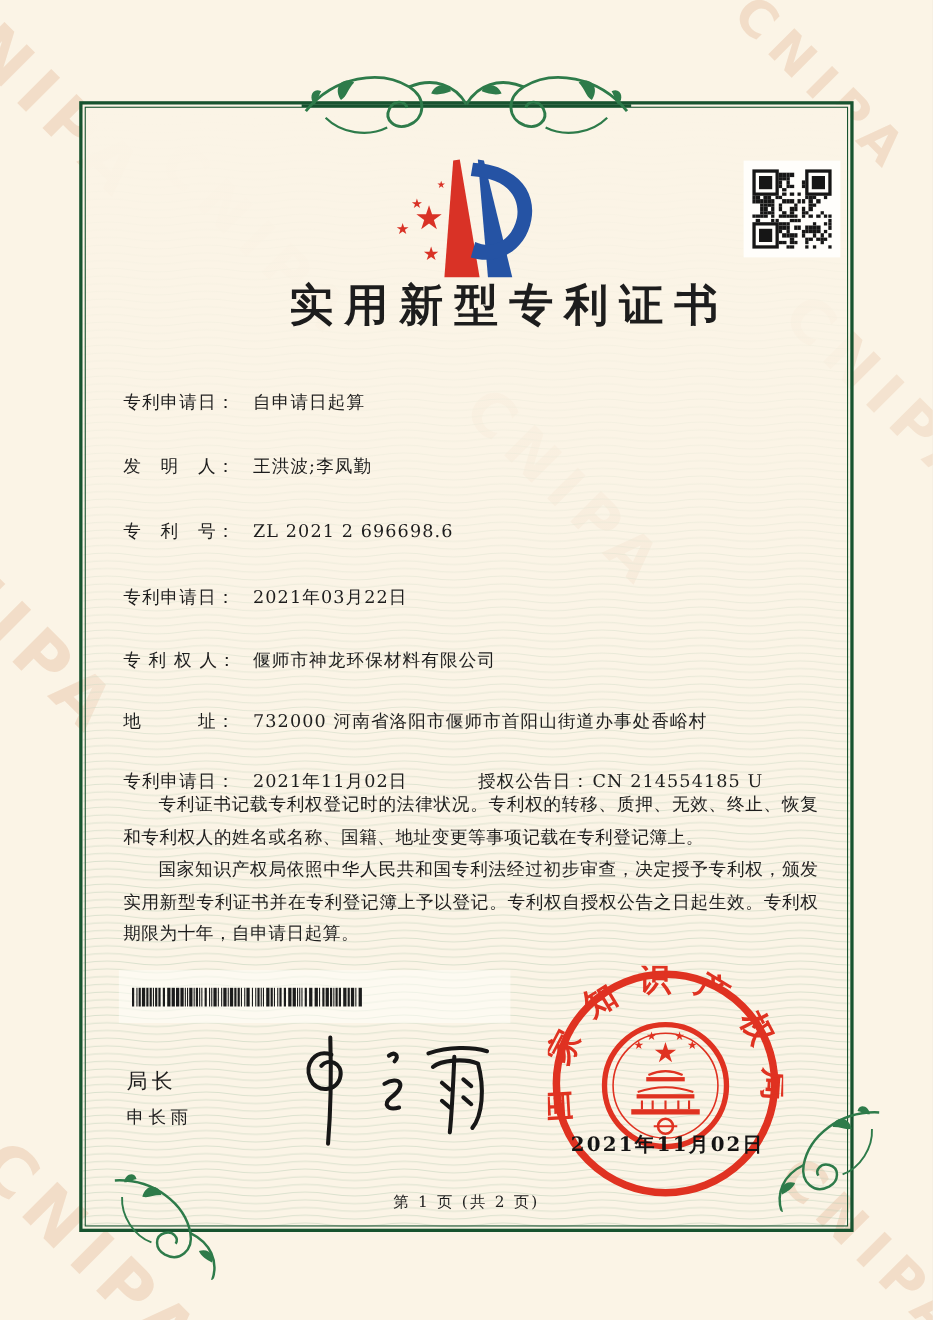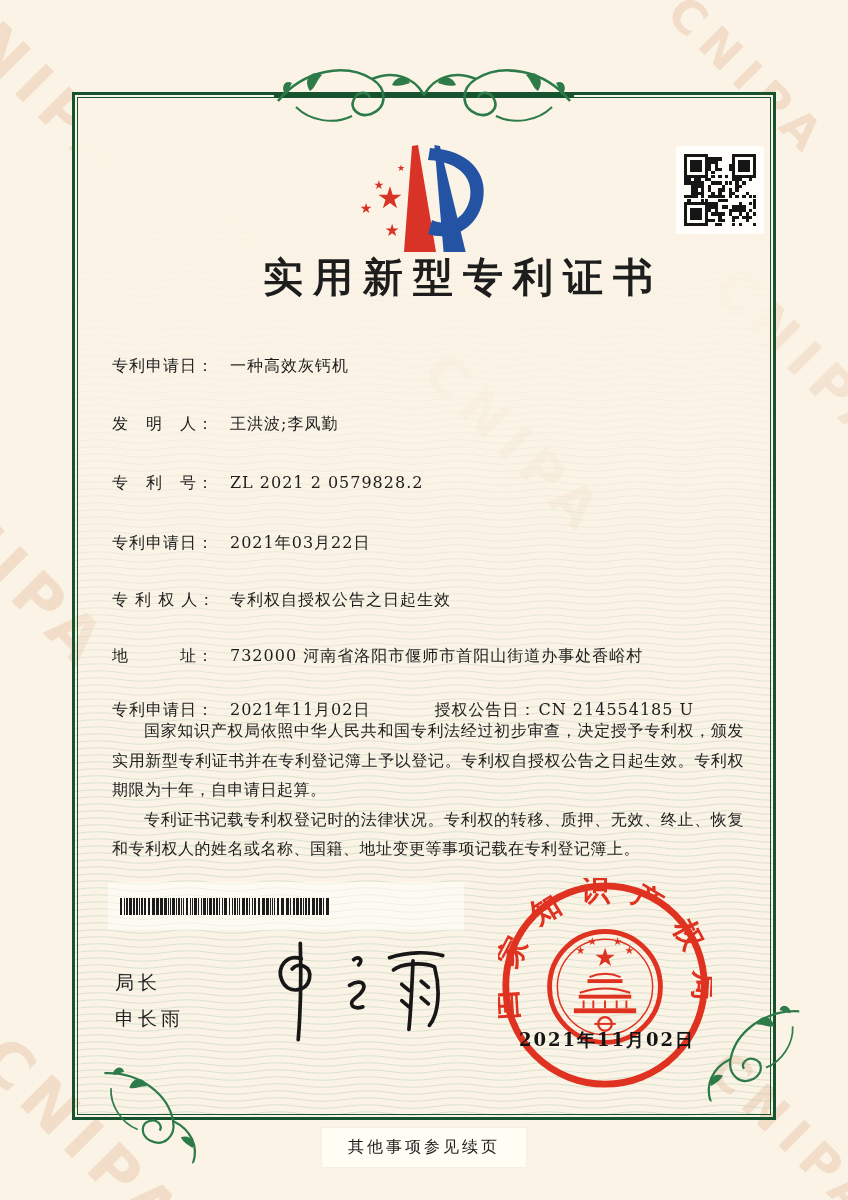--- a/index.html
+++ b/index.html
@@ -48,21 +48,21 @@
   
   .bodytext{position:absolute;left:112px;top:716px;width:632px;font-size:16px;
             line-height:1.85;letter-spacing:0.5px;text-align:justify;}
   .bodytext p{margin:0;text-indent:2em;}
 
   
   .bc-patch{position:absolute;left:108px;top:882px;width:356px;height:48px;background:rgba(255,255,250,0.55);}
   .barcode{position:absolute;left:120px;top:898px;width:214px;height:17px;}
   .barcode i{position:absolute;top:0;bottom:0;background:#1c1c1c;}
   .sig-title{position:absolute;left:115px;top:970px;font-size:19px;letter-spacing:4px;}
-  .sig-name{position:absolute;left:115px;top:1006px;font-size:19px;letter-spacing:4px;}
+  .sig-name{position:absolute;left:115px;top:1006px;font-size:16px;letter-spacing:4px;}
   .signature{position:absolute;left:248px;top:938px;width:205px;height:108px;}
 
   
   .seal{position:absolute;left:498px;top:878px;width:214px;height:214px;z-index:5;opacity:0.96;}
   .seal-date{position:absolute;left:462px;top:1028px;width:290px;text-align:center;z-index:6;
              font-size:18px;font-weight:bold;letter-spacing:2px;color:#141414;}
 
   
   .page-info{position:absolute;left:72px;top:1084px;width:704px;text-align:center;
              font-size:14px;letter-spacing:2px;}
@@ -277,46 +277,46 @@
         <i style="left:48.0px;top:68.6px;width:3.4px;height:3.4px"></i>
         <i style="left:54.9px;top:68.6px;width:3.4px;height:3.4px"></i>
         <i style="left:68.6px;top:68.6px;width:3.4px;height:3.4px"></i>
       </div>
   </div>
 
   <div class="title">实用新型专利证书</div>
 
   <div class="rows">
     <div class="row" style="top:6px;">
-      <span class="lab">专利申请日：</span><span class="val">一种高效灰钙机</span>
+      <span class="lab">专利申请日：</span><span class="val">自申请日起算</span>
     </div>
     <div class="row" style="top:64px;">
       <span class="lab">发　明　人：</span><span class="val">王洪波;李凤勤</span>
     </div>
     <div class="row" style="top:123px;">
-      <span class="lab">专　利　号：</span><span class="val">ZL 2021 2 0579828.2</span>
+      <span class="lab">专　利　号：</span><span class="val">ZL 2021 2 696698.6</span>
     </div>
     <div class="row" style="top:183px;">
       <span class="lab">专利申请日：</span><span class="val">2021年03月22日</span>
     </div>
     <div class="row" style="top:240px;">
-      <span class="lab">专 利 权 人：</span><span class="val">专利权自授权公告之日起生效</span>
+      <span class="lab">专 利 权 人：</span><span class="val">偃师市神龙环保材料有限公司</span>
     </div>
     <div class="row" style="top:296px;">
       <span class="lab">地　　　址：</span><span class="val">732000 河南省洛阳市偃师市首阳山街道办事处香峪村</span>
     </div>
     <div class="row" style="top:350px;">
       <span class="lab">专利申请日：</span><span class="val">2021年11月02日</span>
       <span class="pair2">授权公告日：</span><span class="val">CN 214554185 U</span>
     </div>
   </div>
 
   <div class="bodytext">
+    <p>专利证书记载专利权登记时的法律状况。专利权的转移、质押、无效、终止、恢复和专利权人的姓名或名称、国籍、地址变更等事项记载在专利登记簿上。</p>
     <p>国家知识产权局依照中华人民共和国专利法经过初步审查，决定授予专利权，颁发实用新型专利证书并在专利登记簿上予以登记。专利权自授权公告之日起生效。专利权期限为十年，自申请日起算。</p>
-    <p>专利证书记载专利权登记时的法律状况。专利权的转移、质押、无效、终止、恢复和专利权人的姓名或名称、国籍、地址变更等事项记载在专利登记簿上。</p>
   </div>
 
   <div class="bc-patch"></div>
   <div class="barcode">
       <i style="left:0px;width:2px"></i>
       <i style="left:4px;width:1px"></i>
       <i style="left:6px;width:2px"></i>
       <i style="left:9px;width:3px"></i>
       <i style="left:13px;width:2px"></i>
       <i style="left:16px;width:2px"></i>
@@ -420,15 +420,15 @@
         <rect x="83" y="120" width="54" height="4" stroke="none"></rect>
         <path d="M88,126 v8 M98,126 v8 M110,126 v8 M122,126 v8 M132,126 v8" stroke-width="2"></path>
         <rect x="78" y="134" width="64" height="5" stroke="none"></rect>
         <circle cx="110" cy="150" r="7" fill="none" stroke-width="2.4"></circle>
         <path d="M99,150 h22" stroke-width="2"></path>
       </g>
     </g>
   </svg>
   <div class="seal-date">2021年11月02日</div>
 
-  <div class="cont-note">其他事项参见续页</div>
+  <div class="page-info">第 1 页 (共 2 页)</div>
 
 </div>
 
 </body></html>

